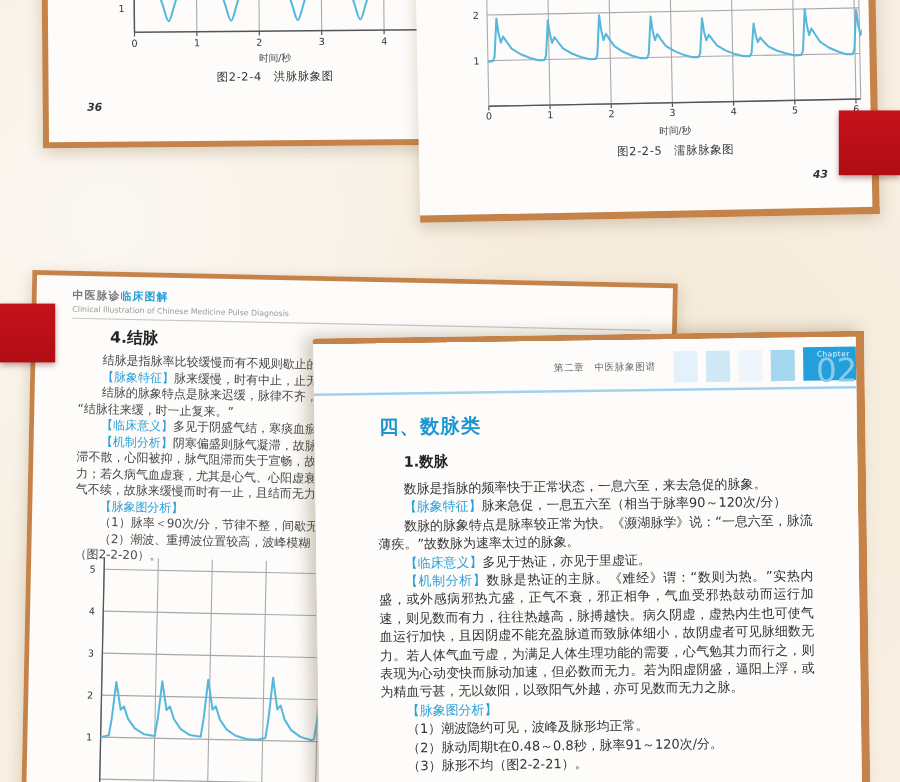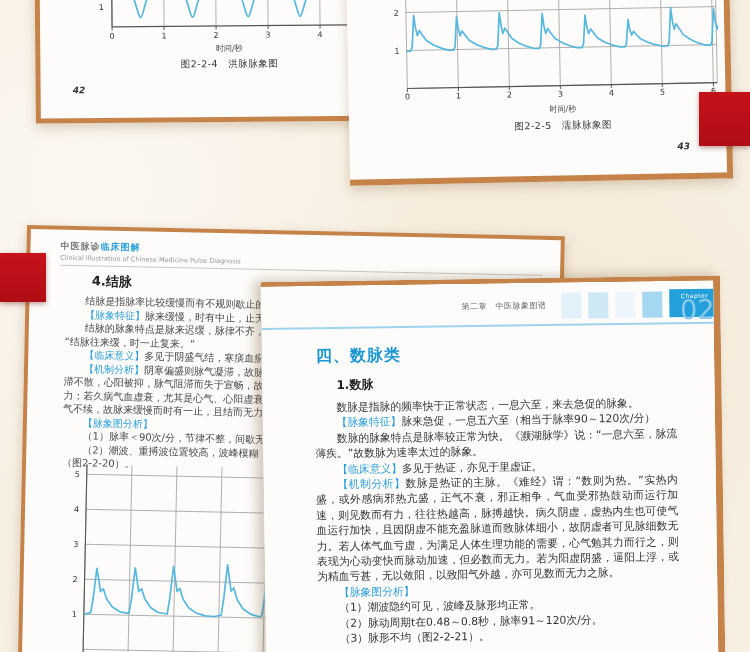--- a/index.html
+++ b/index.html
@@ -86,21 +86,21 @@
           <line x1="278" x2="278" y1="0" y2="30" stroke="#a8a8a8" stroke-width="0.9"></line>
           <line x1="278" x2="278" y1="30" y2="33.5" stroke="#555" stroke-width="1"></line>
           <text x="278" y="42" text-anchor="middle" font-size="8" fill="#333">4</text>
           <line x1="70" x2="70" y1="0" y2="30" stroke="#555" stroke-width="1.2"></line>
           <line x1="70" x2="308" y1="30" y2="30" stroke="#555" stroke-width="1.2"></line>
           <text x="62" y="13" text-anchor="end" font-size="8" fill="#333">1</text>
           <path d="M 89.6 -4 C 95.6 10 96.39999999999999 21 98.6 21 C 100.8 21 101.6 10 107.6 -4 M 141.60000000000002 -4 C 147.60000000000002 10 148.40000000000003 21 150.60000000000002 21 C 152.8 21 153.60000000000002 10 159.60000000000002 -4 M 197.24 -4 C 203.24 10 204.04000000000002 21 206.24 21 C 208.44 21 209.24 10 215.24 -4 M 249.24 -4 C 255.24 10 256.04 21 258.24 21 C 260.44 21 261.24 10 267.24 -4 " stroke="#56b8dc" fill="none" stroke-width="1.7" stroke-linecap="round"></path>
         </svg>
       <div class="xlab">时间/秒</div>
       <div class="cap">图2-2-4　洪脉脉象图</div>
-      <div class="pn">42</div>
+      <div class="pn">36</div>
     </div>
   </div>
 
   <div class="page" id="page43">
     <div class="c43wrap">
       <svg id="c43" width="371" height="178">
           <line x1="59" x2="59" y1="0" y2="90" stroke="#a8a8a8" stroke-width="0.9"></line>
           <line x1="59" x2="59" y1="90" y2="93.5" stroke="#555" stroke-width="1"></line>
           <text x="59" y="101" text-anchor="middle" font-size="8" fill="#333">0</text>
           <line x1="110" x2="110" y1="0" y2="90" stroke="#a8a8a8" stroke-width="0.9"></line>

